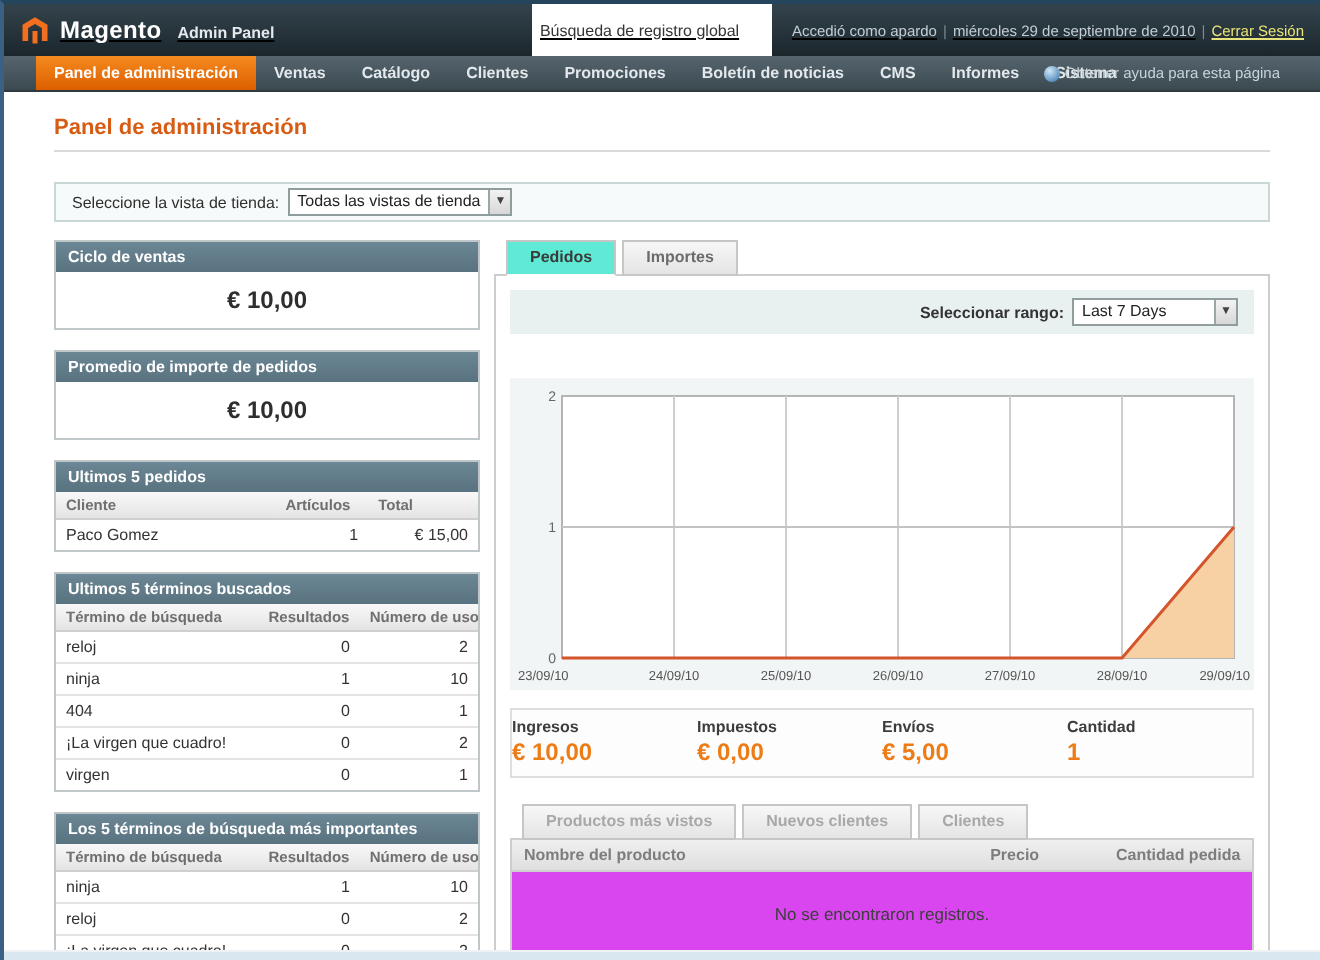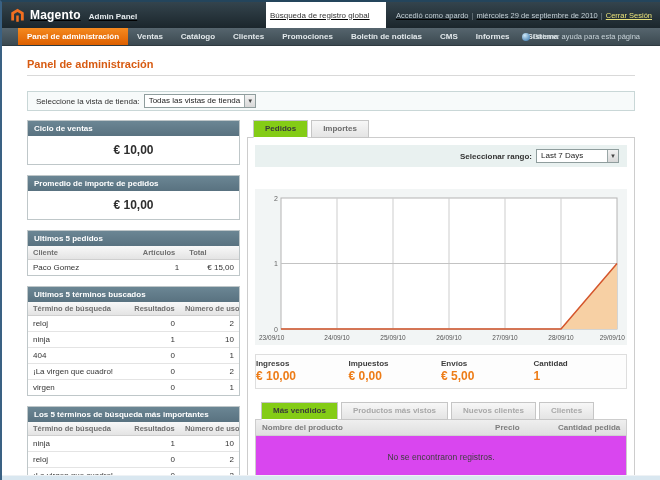--- a/index.html
+++ b/index.html
@@ -95,21 +95,21 @@
   }
   table.mini tr:last-child td { border-bottom:none; }
   .num { text-align:right; }
   
   .tabs-row { display:flex; gap:3px; padding-left:6px; position:relative; z-index:2; margin-bottom:-1px; }
   .tab {
     font-size:8px; font-weight:bold; padding:3px 11px 4px;
     border:1px solid #c6c6c6; background:linear-gradient(#f7f7f7,#e4e4e4);
     color:#6b6b6b; cursor:pointer; white-space:nowrap;
   }
-  .tab.active { background:#84cc16; border-bottom-color:#fff; color:#3a3a3a; }
+  .tab.active { background:#5eead4; border-bottom-color:#fff; color:#3a3a3a; }
   .tab.disabled { color:#a8a8a8; }
   .panel { border:1px solid #cdcdcd; background:#fff; padding:7px; }
   .range-bar {
     background:#e9f1f0; height:22px; display:flex; align-items:center;
     justify-content:flex-end; gap:4px; padding:0 8px; margin-bottom:22px;
     font-size:8px; color:#333;
   }
   .range-bar .lbl { font-weight:bold; }
   .chart-wrap { background:#f2f5f5; padding:3px 2px 1px; margin-bottom:9px; }
   .chart-wrap svg { display:block; width:100%; height:152px; overflow:visible; }
@@ -347,21 +347,20 @@
             <div class="stat-label">Envíos</div>
             <div class="stat-value">€ 5,00</div>
           </div>
           <div class="stat">
             <div class="stat-label">Cantidad</div>
             <div class="stat-value">1</div>
           </div>
         </div>
 
         <div class="tabs-row">
-          <div class="tab active">Más vendidos</div>
           <div class="tab disabled">Productos más vistos</div>
           <div class="tab disabled">Nuevos clientes</div>
           <div class="tab disabled">Clientes</div>
         </div>
 
         <div class="btable-wrap">
           <table class="btable">
             <colgroup>
                 <col style="width:63%">
                 <col style="width:17%">

